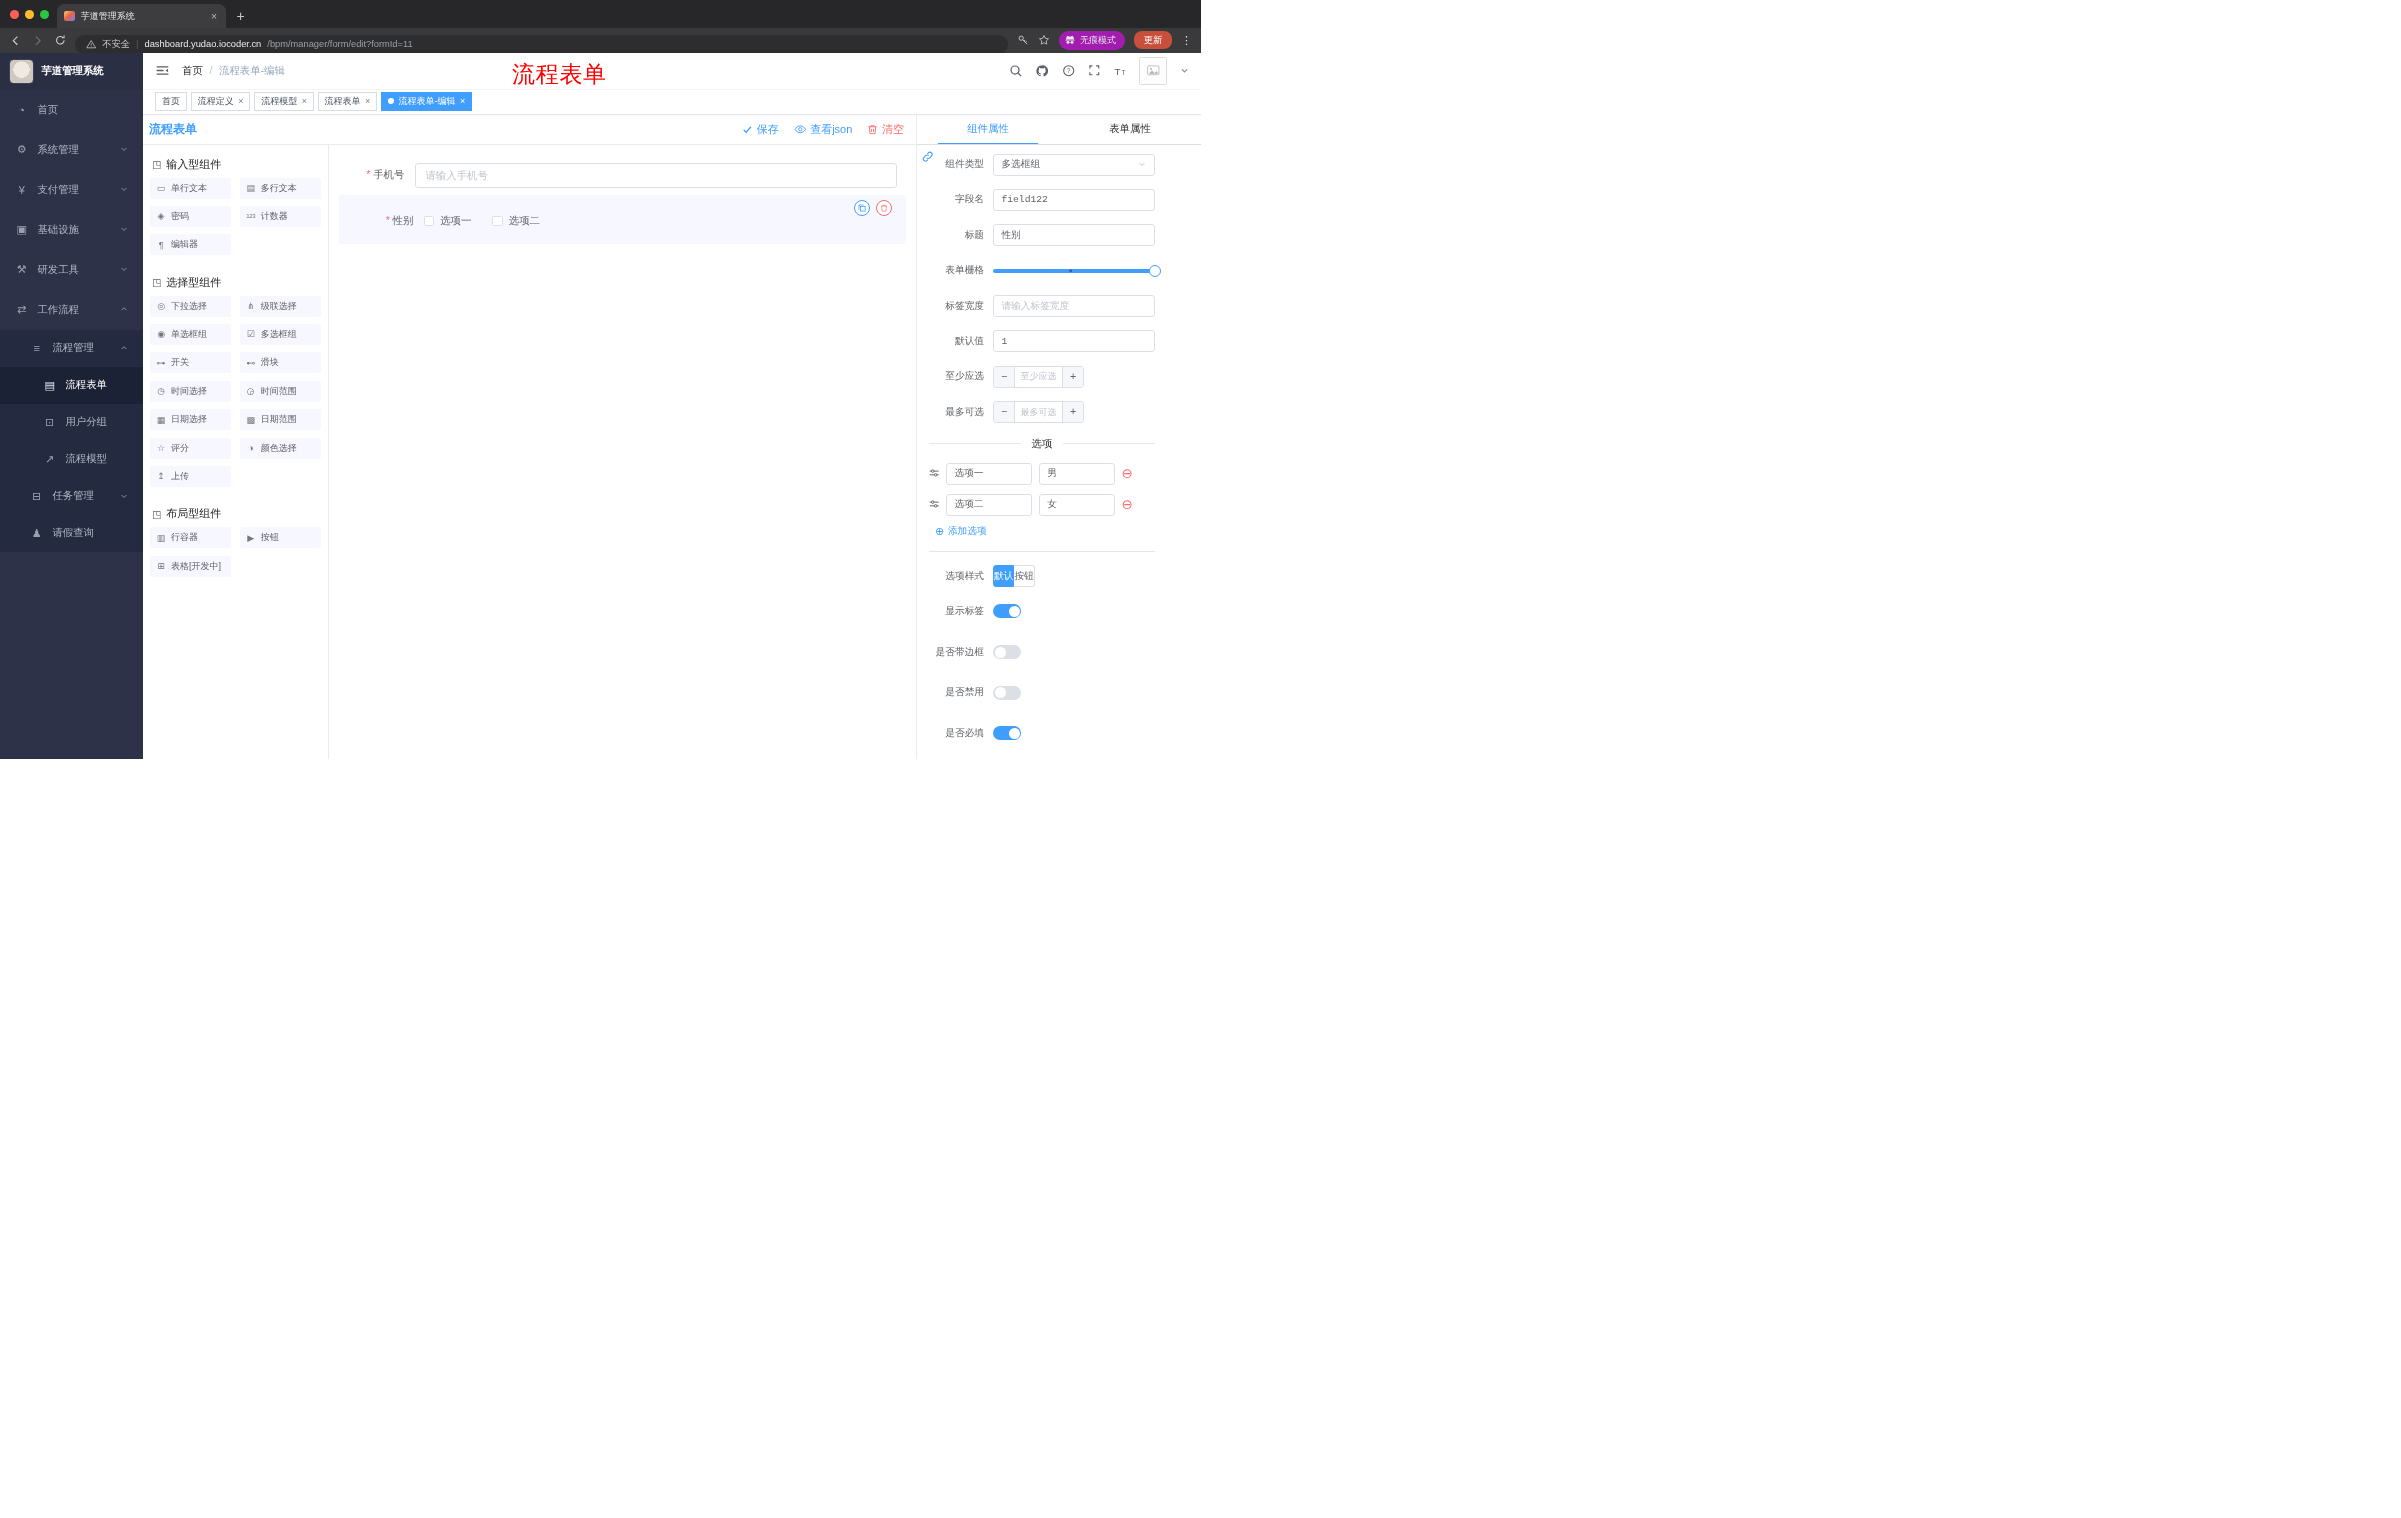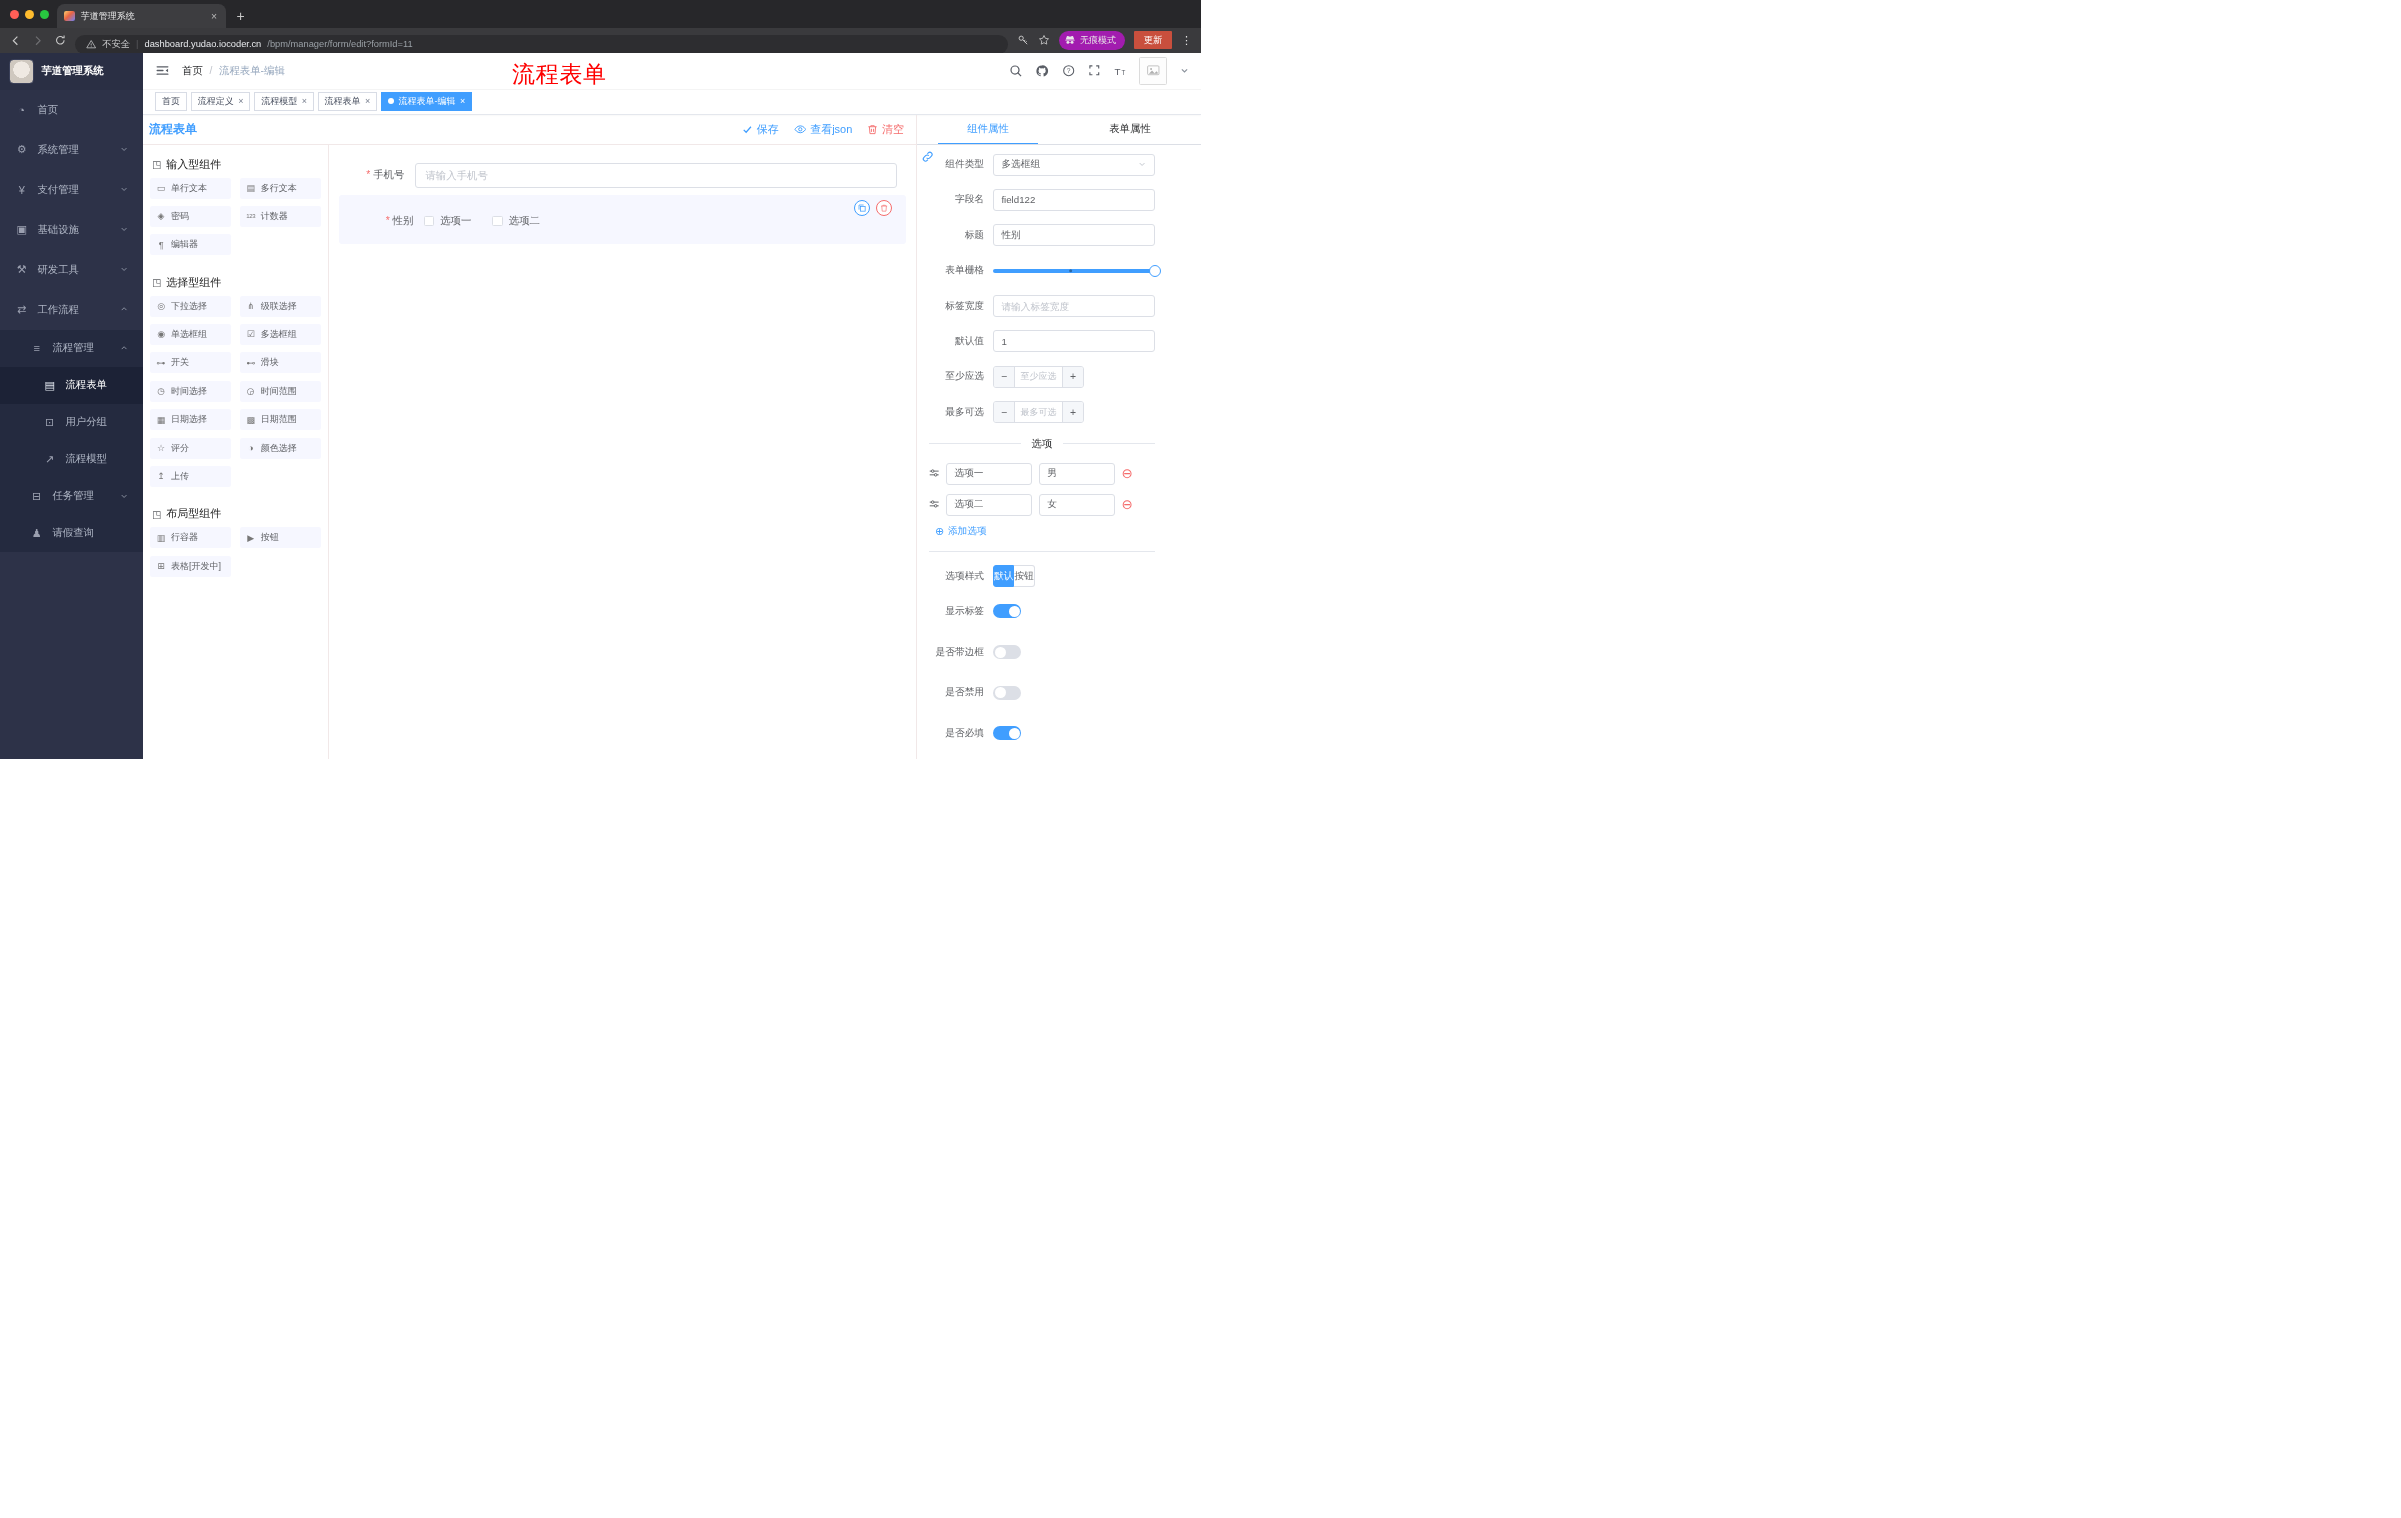--- a/index.html
+++ b/index.html
@@ -20,21 +20,21 @@
 
   .urlbar { height:24.5px; background:#3a3a3d; display:flex; align-items:center; padding:0 9px; gap:9px; color:#c9c9c9; }
   .nav-ic { color:#c9c9c9; cursor:pointer; }
   .nav-ic.disabled { color:#6f6f72; }
   .omnibox { flex:1; height:19.3px; background:#2d2d30; border-radius:10.4px; display:flex; align-items:center; padding:0 10.4px; gap:6px; font-size:9.3px; min-width:0;margin-top:8px; }
   .sec-label { color:#c9cacc; }
   .omni-div { color:#5a5a5e; }
   .url-domain { color:#e8eaed; }
   .url-path { color:#9aa0a6; flex:1; white-space:nowrap; overflow:hidden; }
   .incog { display:flex; align-items:center; gap:4.5px; background:#a21caf; border-radius:10.4px; height:19.3px; padding:0 9px 0 4.5px; color:#e8e8e8; font-size:9px; }
-  .update-btn { background:#c94f3d; color:#fff; border-radius:1px; height:18px; padding:0 9.7px; display:flex; align-items:center; font-size:9.3px; cursor:pointer; }
+  .update-btn { background:#c94f3d; color:#fff; border-radius:8px; height:18px; padding:0 9.7px; display:flex; align-items:center; font-size:9.3px; cursor:pointer; }
   .dots { color:#e3e3e3; font-size:11px; cursor:pointer; }
 
   
   .app { display:flex; height:707px; }
   .sidebar { width:143px; flex-shrink:0; background:#2d3248; color:#aeb5c4; overflow:hidden; }
   .logo-row { height:37px; display:flex; align-items:center; gap:7.4px; padding:0 9px; background:#2a2f44; cursor:pointer; }
   .logo-img { width:25px; height:25px; border-radius:4.5px; background:radial-gradient(circle at 50% 42%, #efe9e2 0 46%, #cfc8bf 47% 100%); border:0.7px solid #3a4059; flex-shrink:0; }
   .logo-title { color:#fff; font-size:10.4px; font-weight:bold; white-space:nowrap; }
   .nav-item { height:40px; display:flex; align-items:center; padding:0 15px; gap:9px; font-size:10.4px; cursor:pointer; }
   .nav-icon { width:13.4px; text-align:center; font-size:11px; color:#9ba0b0; flex-shrink:0; }
@@ -116,21 +116,21 @@
   .cbox { width:10.4px; height:10.4px; border:0.7px solid #dcdfe6; border-radius:1.5px; background:#fff; flex-shrink:0; }
 
   
   .props { width:285px; flex-shrink:0; border-left:0.7px solid #f1e8e8; display:flex; flex-direction:column; position:relative; }
   .props-tabs { display:flex; height:30px; border-bottom:0.7px solid #dcdfe6; flex-shrink:0; }
   .ptab { flex:1; display:flex; align-items:center; justify-content:center; font-size:10.4px; color:#303133; cursor:pointer; position:relative; }
   .ptab.active { color:#409eff; }
   .ptab.active::after { content:""; position:absolute; left:21px; right:21px; bottom:-0.7px; height:1.5px; background:#409eff; }
   .panel-link { position:absolute; left:3.7px; top:35px; color:#409eff; cursor:pointer; }
   .props-body { flex:1; overflow:hidden; padding:9px 46px 0 12px; }
-  .prow { display:flex; align-items:center; margin-bottom:13.4px; min-height:22px; }
+  .prow { display:flex; align-items:center; margin-bottom:13.4px; min-height:22px;font-family:Liberation Mono, monospace; }
   .plabel { width:55px; text-align:right; margin-right:9px; font-size:9.7px; color:#606266; flex-shrink:0; }
   .pinput { flex:1; min-width:0; }
   .pselect { flex:1; height:22px; border:0.7px solid #dcdfe6; border-radius:3px; display:flex; align-items:center; padding:0 7.4px; font-size:9.7px; color:#606266; cursor:pointer; background:#fff; }
   .pselect .sel-caret { margin-left:auto; color:#c0c4cc; }
   .slider { flex:1; position:relative; height:22px; display:flex; align-items:center; }
   .slider-track { width:100%; height:3.7px; border-radius:2.2px; background:#409eff; position:relative; cursor:pointer; }
   .slider-mark { position:absolute; left:48%; top:50%; transform:translate(-50%,-50%); width:3.7px; height:3.7px; border-radius:50%; background:rgba(0,0,0,.35); }
   .slider-handle { position:absolute; right:-6px; top:50%; transform:translateY(-50%); width:12px; height:12px; border-radius:50%; background:#fff; border:1.5px solid #409eff; cursor:grab; }
   .stepper { display:flex; width:91px; height:22px; border:0.7px solid #dcdfe6; border-radius:3px; overflow:hidden; background:#fff; }
   .step-btn { width:21px; background:#f5f7fa; color:#606266; display:flex; align-items:center; justify-content:center; font-size:10.4px; cursor:pointer; flex-shrink:0; }

